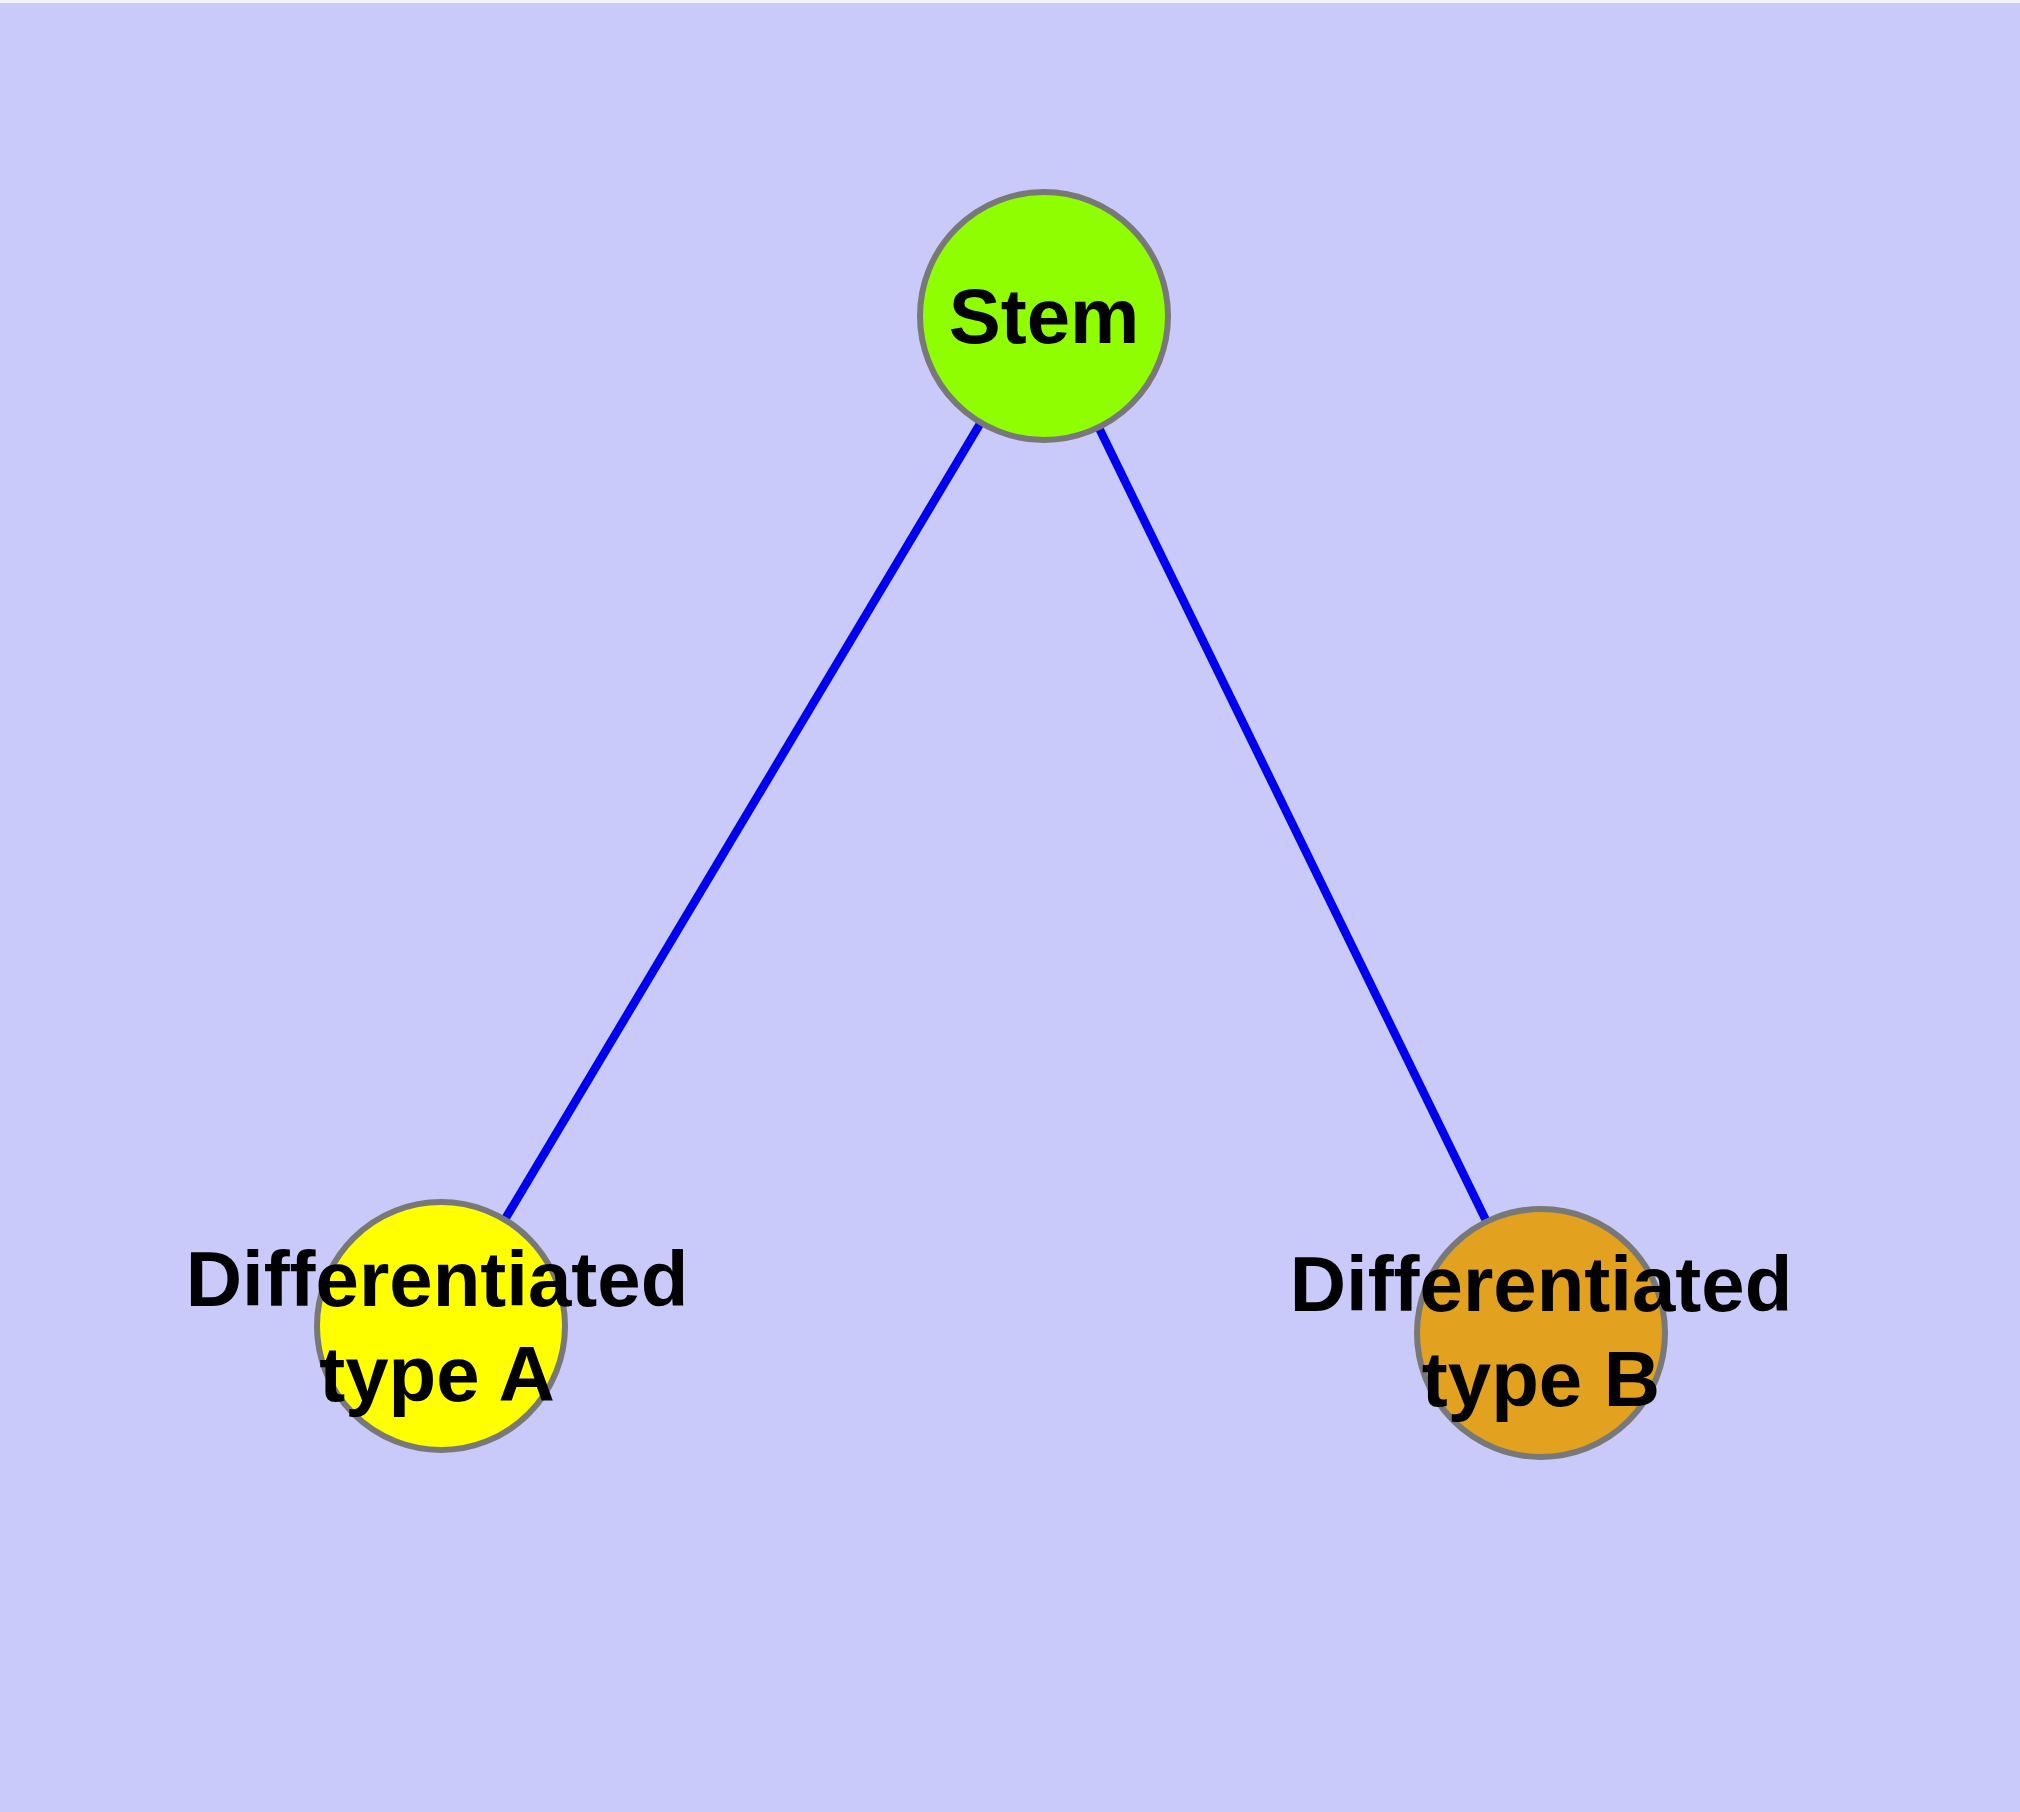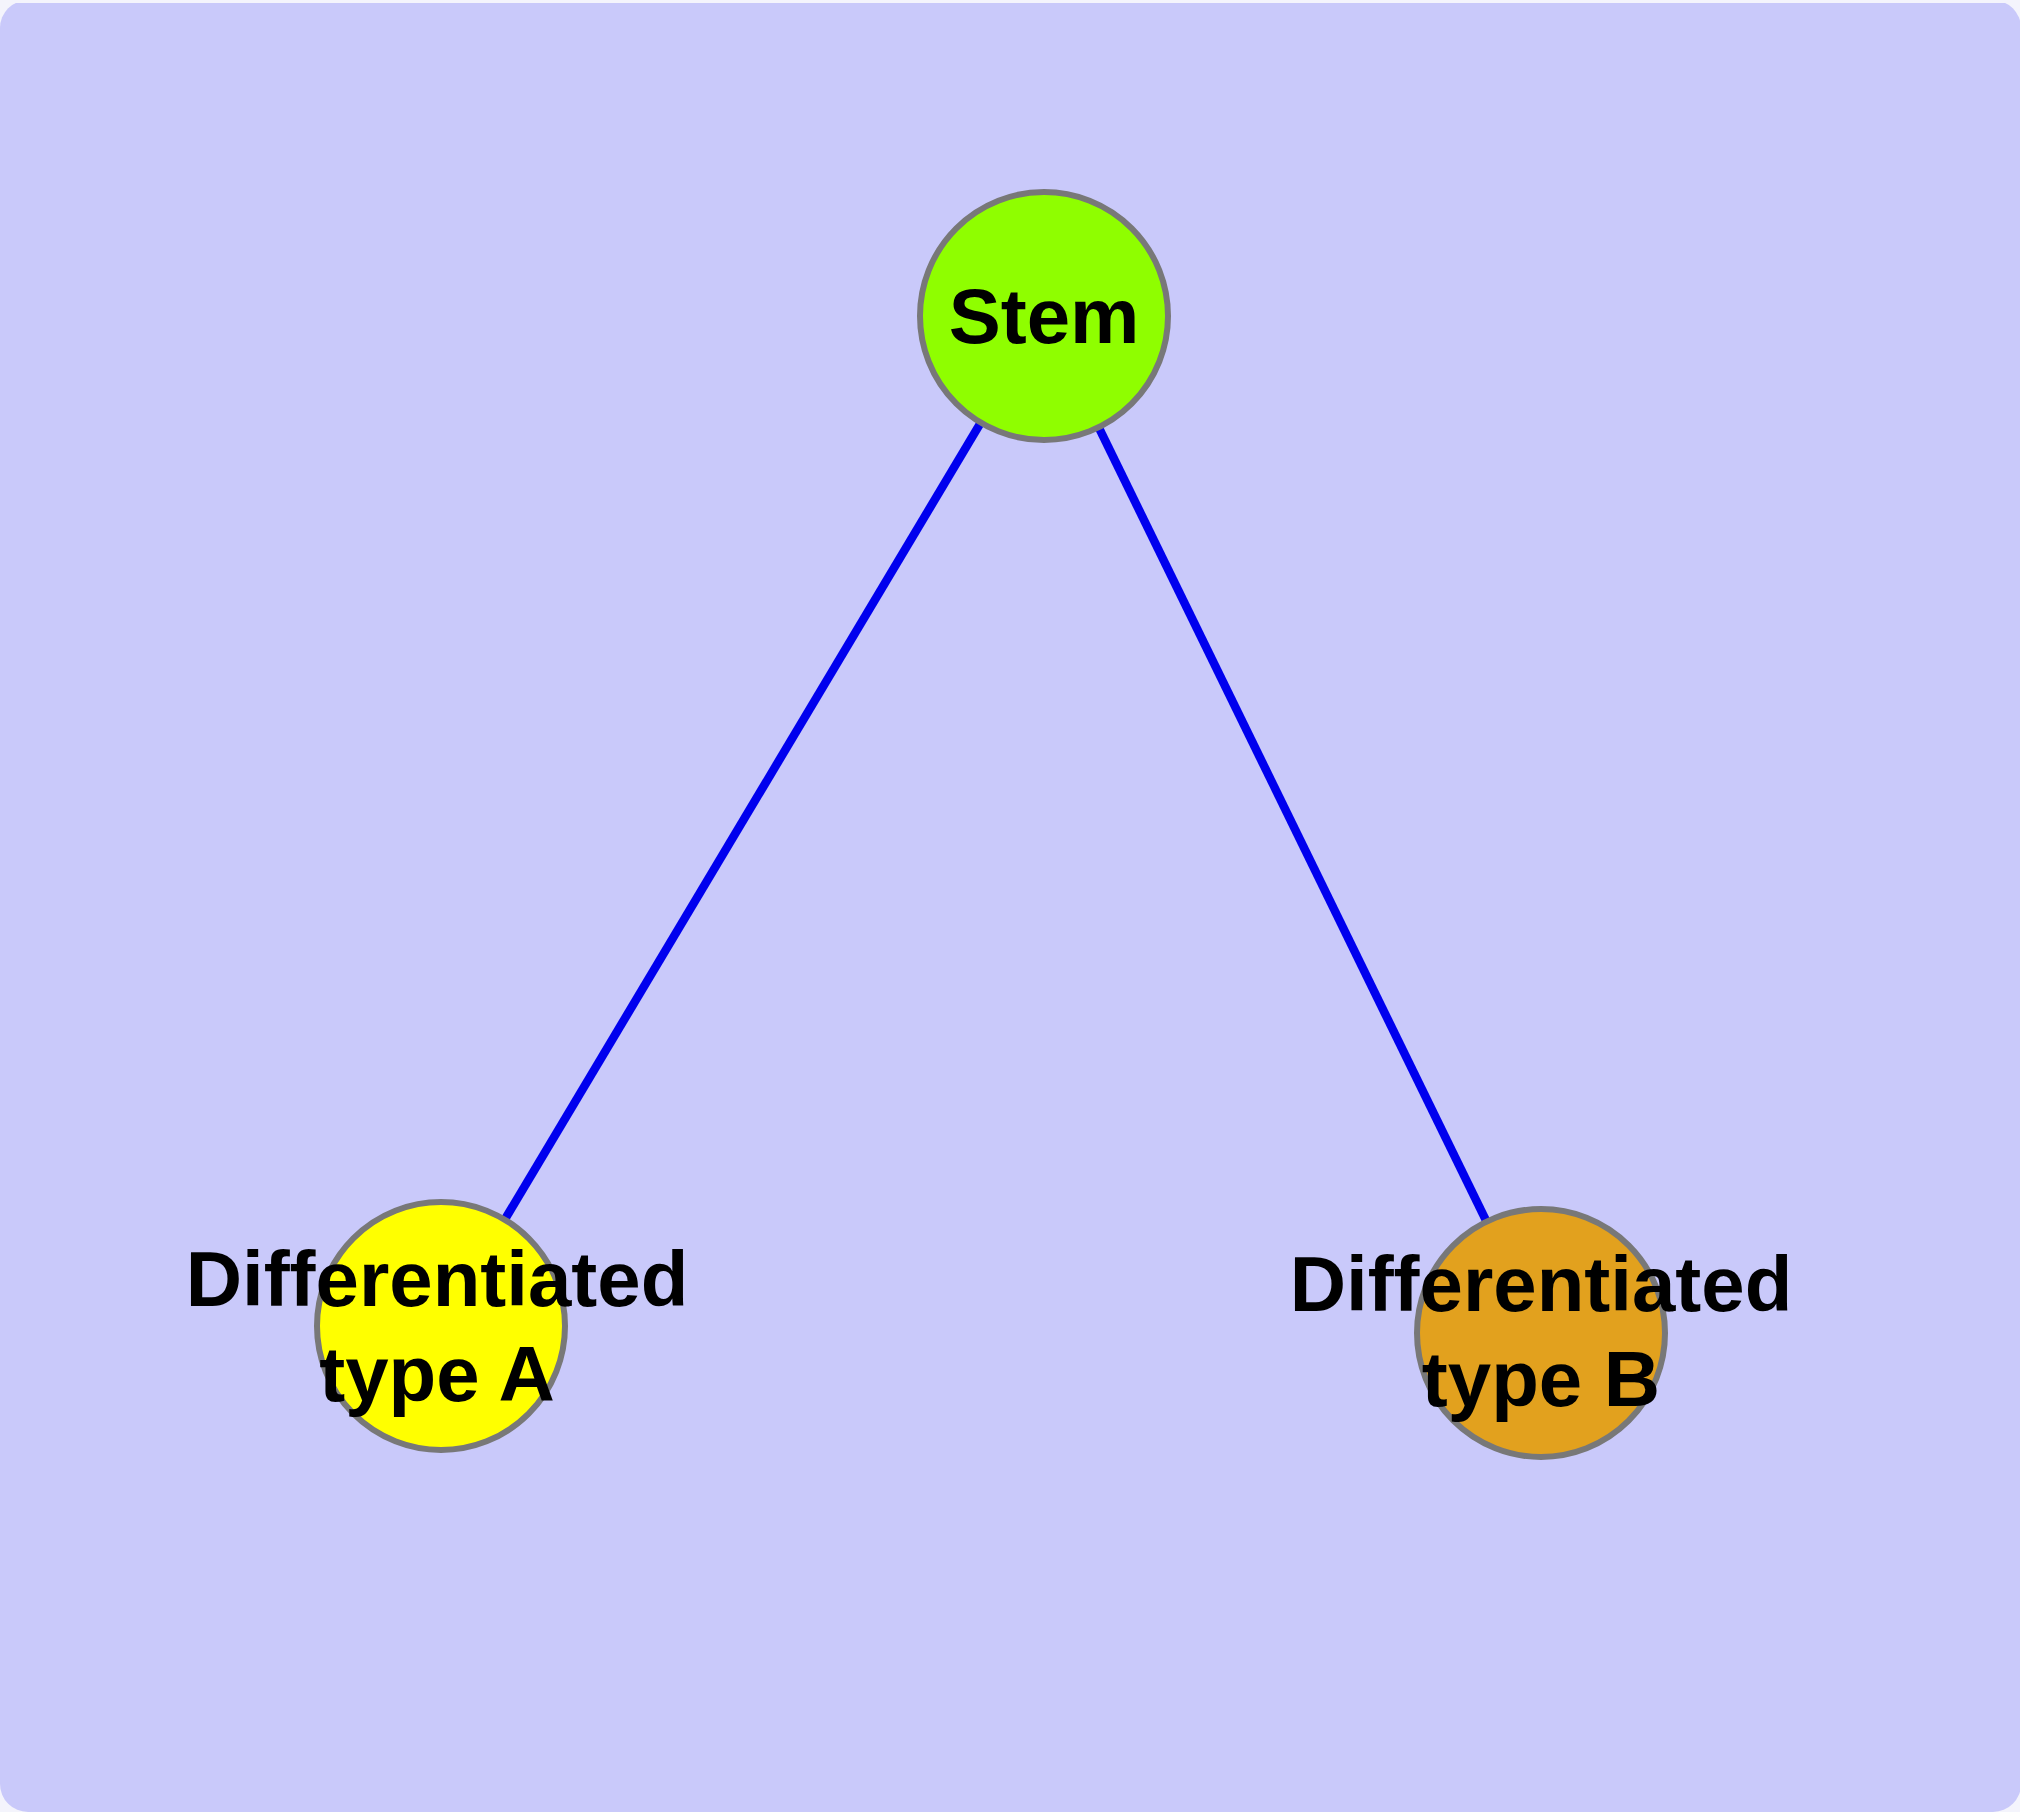--- a/index.html
+++ b/index.html
@@ -7,21 +7,20 @@
     padding: 0;
     background: #F4F4FC;
   }
   .canvas {
     position: relative;
     width: 2021px;
     height: 1812px;
     background: #F4F4FC;
     overflow: hidden;
     font-family: "Liberation Sans", sans-serif;
-    border-radius: 28px;
   }
   .plot-area {
     position: absolute;
     left: 0;
     top: 3.4px;
     right: 0;
     bottom: 0;
   }
   .edges-layer {
     position: absolute;

